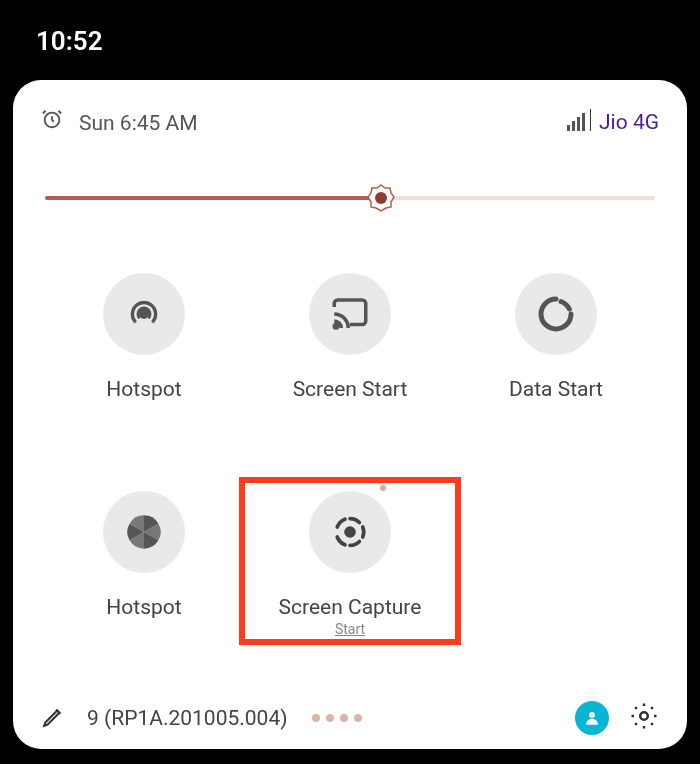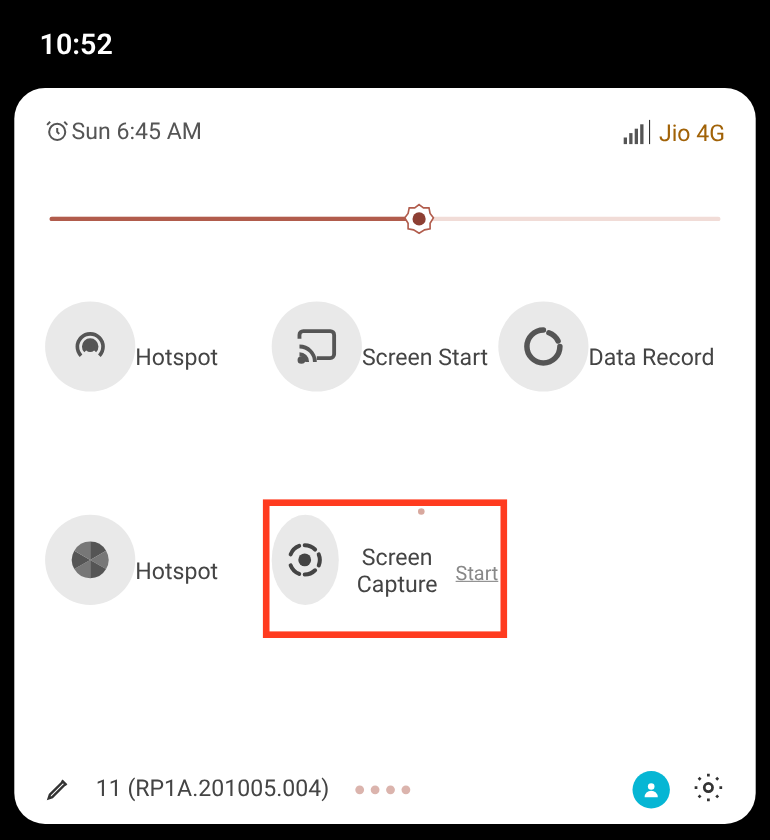--- a/index.html
+++ b/index.html
@@ -28,22 +28,22 @@
     flex-direction: column;
   }
   .status-row {
     display: flex;
     align-items: center;
     justify-content: space-between;
     color: #555;
     font-size: 21px;
     margin-bottom: 48px;
   }
-  .status-left { display: flex; align-items: flex-start; gap: 2px; }
-  .status-right { display: flex; align-items: center; gap: 6px; color: #a16207; justify-content: space-between; }
+  .status-left { display: flex; align-items: flex-end; gap: 16px; }
+  .status-right { display: flex; align-items: center; gap: 6px; color: #4c1d95; justify-content: space-between; }
   .alarm-icon { width: 22px; height: 22px; }
   .signal { display: flex; align-items: flex-end; gap: 2px; height: 18px; margin-right: 2px; }
   .signal span { width: 3px; background: #555; display: block; }
   .signal span:nth-child(1){height:6px}
   .signal span:nth-child(2){height:10px}
   .signal span:nth-child(3){height:14px}
   .signal span:nth-child(4){height:18px}
   .signal .sep { width:1.5px; height:22px; background:#333; margin-left:3px; }
 
   .slider-wrap { position: relative; height: 30px; margin: 0 4px 50px 4px; }
@@ -57,30 +57,30 @@
 
   .tiles {
     display: grid;
     grid-template-columns: repeat(3, 1fr);
     row-gap: 90px;
     text-align: center;
     flex: 1;
     align-content: start;
     padding-top: 10px;
   }
-  .tile { display:flex; flex-direction:row; align-items:center; position:relative; }
+  .tile { display:flex; flex-direction:column; align-items:center; position:relative; }
   .tile-icon {
     width: 82px; height: 82px;
     border-radius: 50%;
     background: #e9e9e9;
     display:flex; align-items:center; justify-content:center;
     margin-bottom: 22px;
   }
   .tile-label { font-size: 21px; color: #444; }
-  .tile-sub { font-size: 18px; color: #888; margin-top: 2px; text-decoration: underline; }
+  .tile-sub { font-size: 14px; color: #888; margin-top: 2px; text-decoration: underline; }
   .highlight-box {
     position:absolute;
     top:-14px; left:-8px; right:-8px; bottom:-8px;
     border: 6px solid #ff3b1f;
   }
   .tile-dot {
     position:absolute;
     top:-6px;
     left: calc(50% + 30px);
     width:6px; height:6px;
@@ -172,21 +172,21 @@
       <div class="tile-label">Screen Start</div>
     </div>
 
     <div class="tile">
       <div class="tile-icon">
         <svg width="40" height="40" viewBox="0 0 24 24" fill="none" stroke="#555" stroke-width="3" stroke-linecap="round">
           <path d="M12 3a9 9 0 1 0 9 9"></path>
           <path d="M15 4.5A9 9 0 0 1 20 9"></path>
         </svg>
       </div>
-      <div class="tile-label">Data Record</div>
+      <div class="tile-label">Data Start</div>
     </div>
 
     <div class="tile">
       <div class="tile-icon">
         <svg width="40" height="40" viewBox="0 0 24 24">
           <circle cx="12" cy="12" r="10" fill="none"></circle>
           <path d="M12 2a10 10 0 0 1 8.66 5L12 12z" fill="#555"></path>
           <path d="M20.66 7A10 10 0 0 1 20.66 17L12 12z" fill="#777"></path>
           <path d="M20.66 17A10 10 0 0 1 12 22L12 12z" fill="#555"></path>
           <path d="M12 22A10 10 0 0 1 3.34 17L12 12z" fill="#777"></path>
@@ -216,21 +216,21 @@
 
 
   </div>
 
   <div class="footer">
     <span>
       <svg class="pencil" viewBox="0 0 24 24" fill="none" stroke="#333" stroke-width="2">
         <path d="M3 21l3-1 11-11-2-2L4 18l-1 3zM14 6l4 4"></path>
       </svg>
     </span>
-    <span class="version">11 (RP1A.201005.004)</span>
+    <span class="version">9 (RP1A.201005.004)</span>
     <span class="dots">
       <span></span>
         <span></span>
         <span></span>
         <span></span>
     </span>
     <span class="spacer"></span>
     <span class="avatar">
       <svg class="avatar-inner" viewBox="0 0 24 24" fill="#fff">
         <circle cx="12" cy="8" r="4"></circle>

